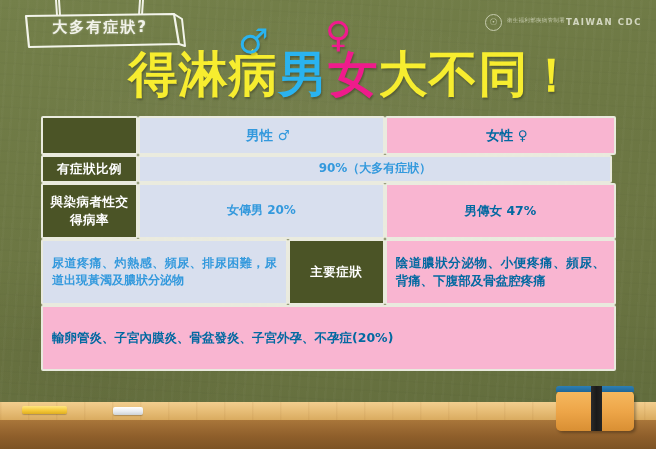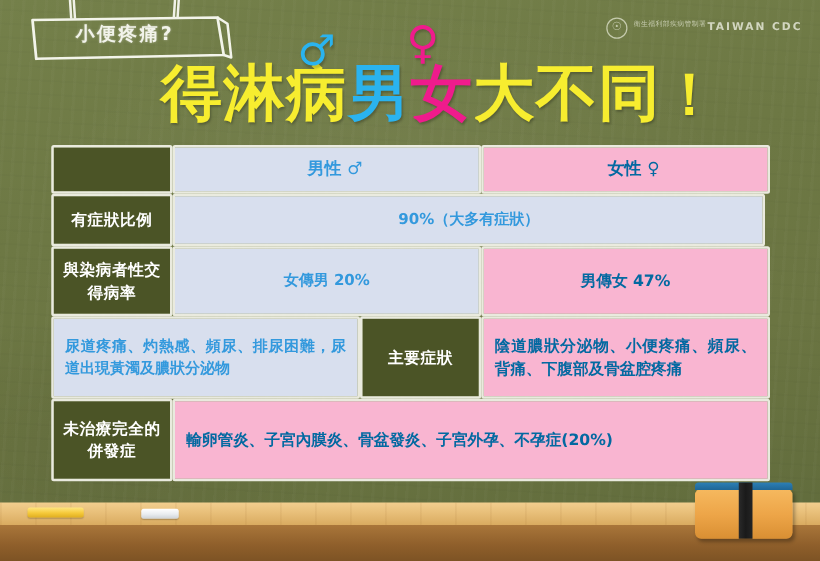--- a/index.html
+++ b/index.html
@@ -173,21 +173,21 @@
     background: #f9b5d1;
     color: #0369a1;
     font-size: 12.5px;
     font-weight: 700;
   }
 
   .head .c-label { background: #4b5426; }
   .head .c-male, .head .c-female { font-size: 13.5px; padding-left: 20px; }
 
   .r-h0 .cell { height: 35px; }
-  .r-h1 .cell { height: 38px; }
+  .r-h1 .cell { height: 24px; }
   .r-h2 .cell { height: 52px; }
   .r-h3 .cell { height: 62px; }
   .r-h4 .cell { height: 62px; }
 
   .c-male.txt-left, .c-female.txt-left {
     text-align: justify;
     justify-content: flex-start;
     padding-left: 9px;
     padding-right: 9px;
   }
@@ -254,21 +254,21 @@
 
 <div id="board">
 
   <div id="sign-wrap">
     <svg width="175" height="56" viewBox="0 0 175 56">
       <path d="M34 0 L35 15 M37 0 L38 15" stroke="#f1f2e8" stroke-width="2" fill="none"></path>
       <path d="M118 0 L117 15 M121 0 L120 15" stroke="#f1f2e8" stroke-width="2" fill="none"></path>
       <path d="M4 16 L152 14 L157 44 L7 47 Z" stroke="#f3f4ea" stroke-width="2.2" fill="none" stroke-linejoin="round"></path>
       <path d="M152 14 L160 19 L163 46 L157 44" stroke="#f3f4ea" stroke-width="2" fill="none" stroke-linejoin="round"></path>
     </svg>
-    <div class="sign-label">小便疼痛?</div>
+    <div class="sign-label">大多有症狀?</div>
   </div>
 
   <div id="logo">
     <div class="mark">☉</div>
     <div class="txt">
       <div class="cn">衛生福利部疾病管制署</div>
       <div class="en">TAIWAN CDC</div>
     </div>
   </div>
 
@@ -301,21 +301,20 @@
       <div class="cell c-male txt-left">
           <span>尿道疼痛、灼熱感、頻尿、排尿困難，尿道出現黃濁及膿狀分泌物</span>
         </div>
       <div class="cell c-label">主要症狀</div>
       <div class="cell c-female txt-left">
           <span>陰道膿狀分泌物、小便疼痛、頻尿、背痛、下腹部及骨盆腔疼痛</span>
         </div>
     </div>
 
     <div class="trow r-h4">
-      <div class="cell c-label">未治療完全的併發症</div>
       <div class="cell c-female txt-left">
           <span>輸卵管炎、子宮內膜炎、骨盆發炎、子宮外孕、不孕症(20%)</span>
         </div>
     </div>
 
   </div>
 
   <div id="ledge">
     <div class="rail-top"></div>
     <div class="grain"></div>

